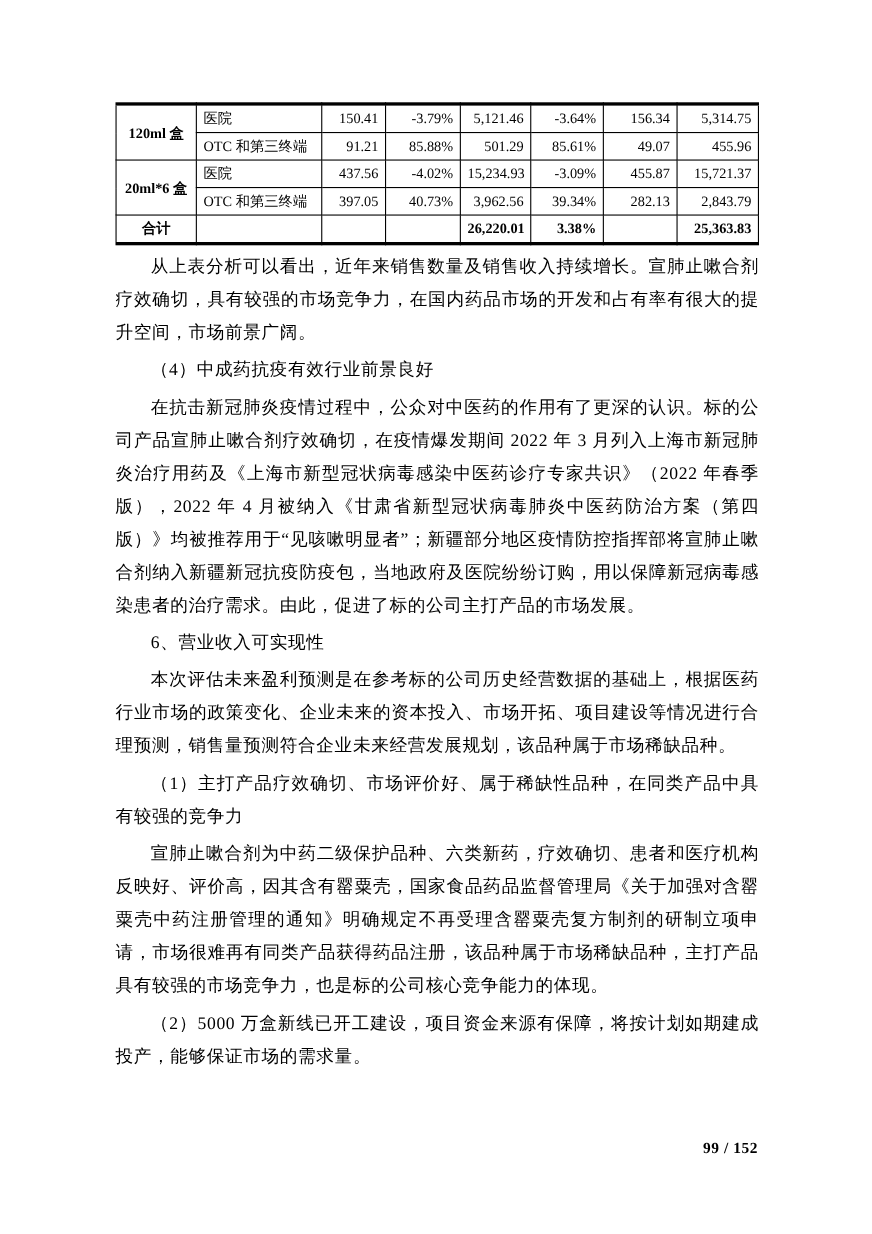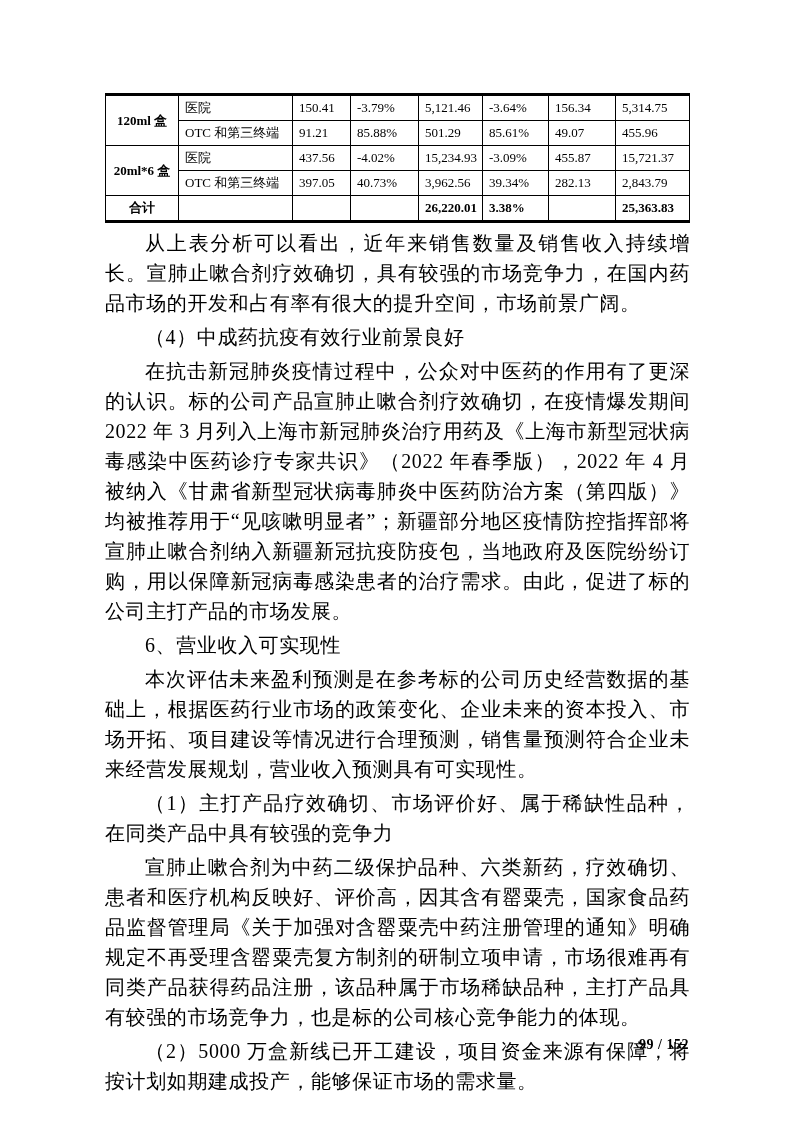--- a/index.html
+++ b/index.html
@@ -40,27 +40,27 @@
     overflow: hidden;
     white-space: nowrap;
     vertical-align: middle;
   }
   td.grp {
     font-weight: bold;
     text-align: center;
     padding: 0 2px;
   }
   td.chn { text-align: left; }
-  td.num { }
+  td.num { text-align: right; }
   tr.total-row td { font-weight: bold; }
   
   .content {
     margin-top: 5px;
     width: 585px;
-    font-size: 20px;
+    font-size: 16px;
     line-height: 30px;
     letter-spacing: 0.6px;
     text-align: justify;
   }
   .content p {
     margin: 4px 0;
     text-indent: 2em;
   }
   
   .footer {
@@ -139,21 +139,21 @@
         <td class="num">25,363.83</td>
       </tr>
     </tbody>
   </table>
 
   <div class="content">
     <p>从上表分析可以看出，近年来销售数量及销售收入持续增长。宣肺止嗽合剂疗效确切，具有较强的市场竞争力，在国内药品市场的开发和占有率有很大的提升空间，市场前景广阔。</p>
     <p>（4）中成药抗疫有效行业前景良好</p>
     <p>在抗击新冠肺炎疫情过程中，公众对中医药的作用有了更深的认识。标的公司产品宣肺止嗽合剂疗效确切，在疫情爆发期间 2022 年 3 月列入上海市新冠肺炎治疗用药及《上海市新型冠状病毒感染中医药诊疗专家共识》（2022 年春季版），2022 年 4 月被纳入《甘肃省新型冠状病毒肺炎中医药防治方案（第四版）》均被推荐用于“见咳嗽明显者”；新疆部分地区疫情防控指挥部将宣肺止嗽合剂纳入新疆新冠抗疫防疫包，当地政府及医院纷纷订购，用以保障新冠病毒感染患者的治疗需求。由此，促进了标的公司主打产品的市场发展。</p>
     <p>6、营业收入可实现性</p>
-    <p>本次评估未来盈利预测是在参考标的公司历史经营数据的基础上，根据医药行业市场的政策变化、企业未来的资本投入、市场开拓、项目建设等情况进行合理预测，销售量预测符合企业未来经营发展规划，营业收入预测具有可实现性。</p>
+    <p>本次评估未来盈利预测是在参考标的公司历史经营数据的基础上，根据医药行业市场的政策变化、企业未来的资本投入、市场开拓、项目建设等情况进行合理预测，销售量预测符合企业未来经营发展规划，该品种属于市场稀缺品种。</p>
     <p>（1）主打产品疗效确切、市场评价好、属于稀缺性品种，在同类产品中具有较强的竞争力</p>
     <p>宣肺止嗽合剂为中药二级保护品种、六类新药，疗效确切、患者和医疗机构反映好、评价高，因其含有罂粟壳，国家食品药品监督管理局《关于加强对含罂粟壳中药注册管理的通知》明确规定不再受理含罂粟壳复方制剂的研制立项申请，市场很难再有同类产品获得药品注册，该品种属于市场稀缺品种，主打产品具有较强的市场竞争力，也是标的公司核心竞争能力的体现。</p>
     <p>（2）5000 万盒新线已开工建设，项目资金来源有保障，将按计划如期建成投产，能够保证市场的需求量。</p>
   </div>
 
   <div class="footer">99 / 152</div>
 
 </div>
 
 </body></html>

